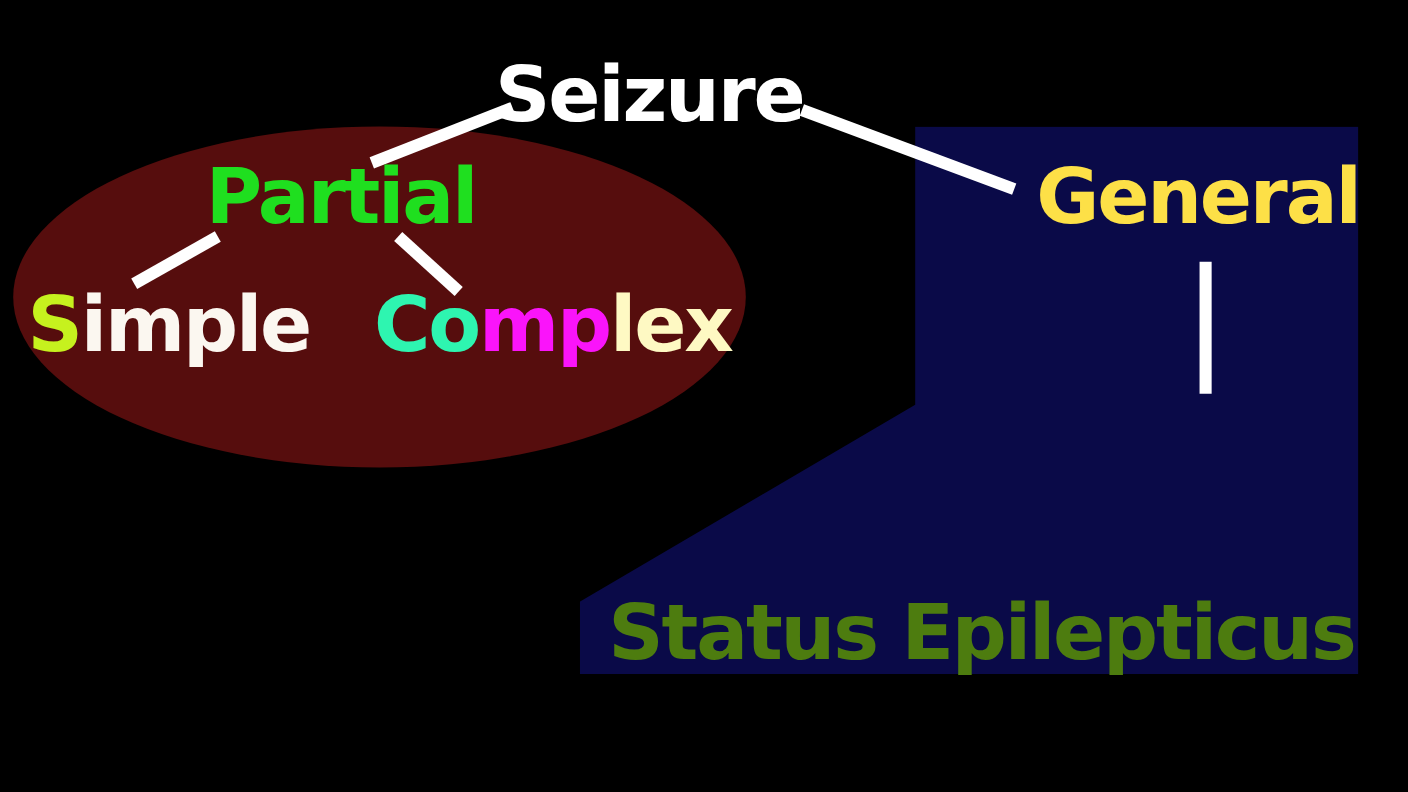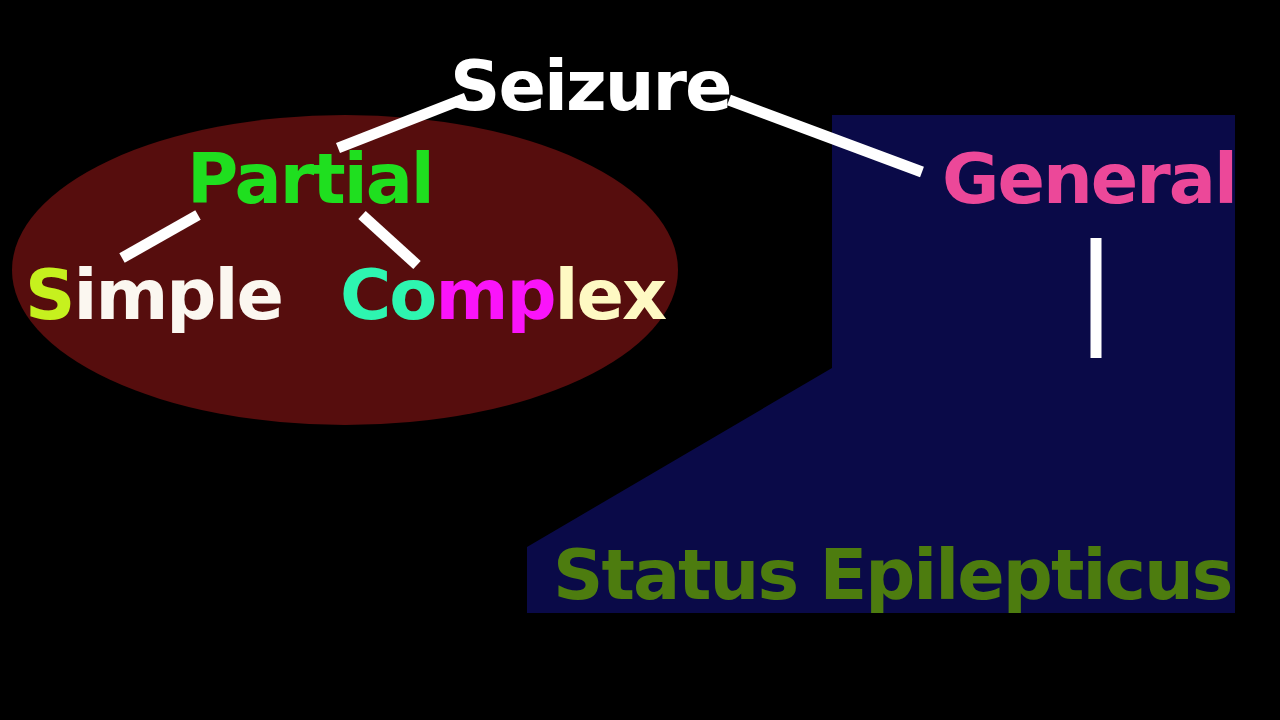--- a/index.html
+++ b/index.html
@@ -59,19 +59,19 @@
     </svg>
 
   <div class="label" id="label-seizure" style="color: rgb(255, 255, 255);">Seizure</div>
 
   <div class="label" id="label-partial" style="color: rgb(31, 223, 31);">Partial</div>
 
   <div class="label" id="label-simple"><span style="color: rgb(198, 241, 30);">S</span><span style="color: rgb(251, 247, 240);">imple</span></div>
 
   <div class="label" id="label-complex"><span style="color: rgb(46, 245, 176); margin-top: 43px;">Co</span><span style="color: rgb(250, 20, 250);">mp</span><span style="color: #fef9c3;">lex</span></div>
 
-  <div class="label" id="label-general" style="color: #ec4899;">General</div>
+  <div class="label" id="label-general" style="color: #fde047;">General</div>
 
 
 
   <div class="label" id="label-status" style="color: #4d7c0f;">Status Epilepticus</div>
 
 </div>
 
 </body></html>

